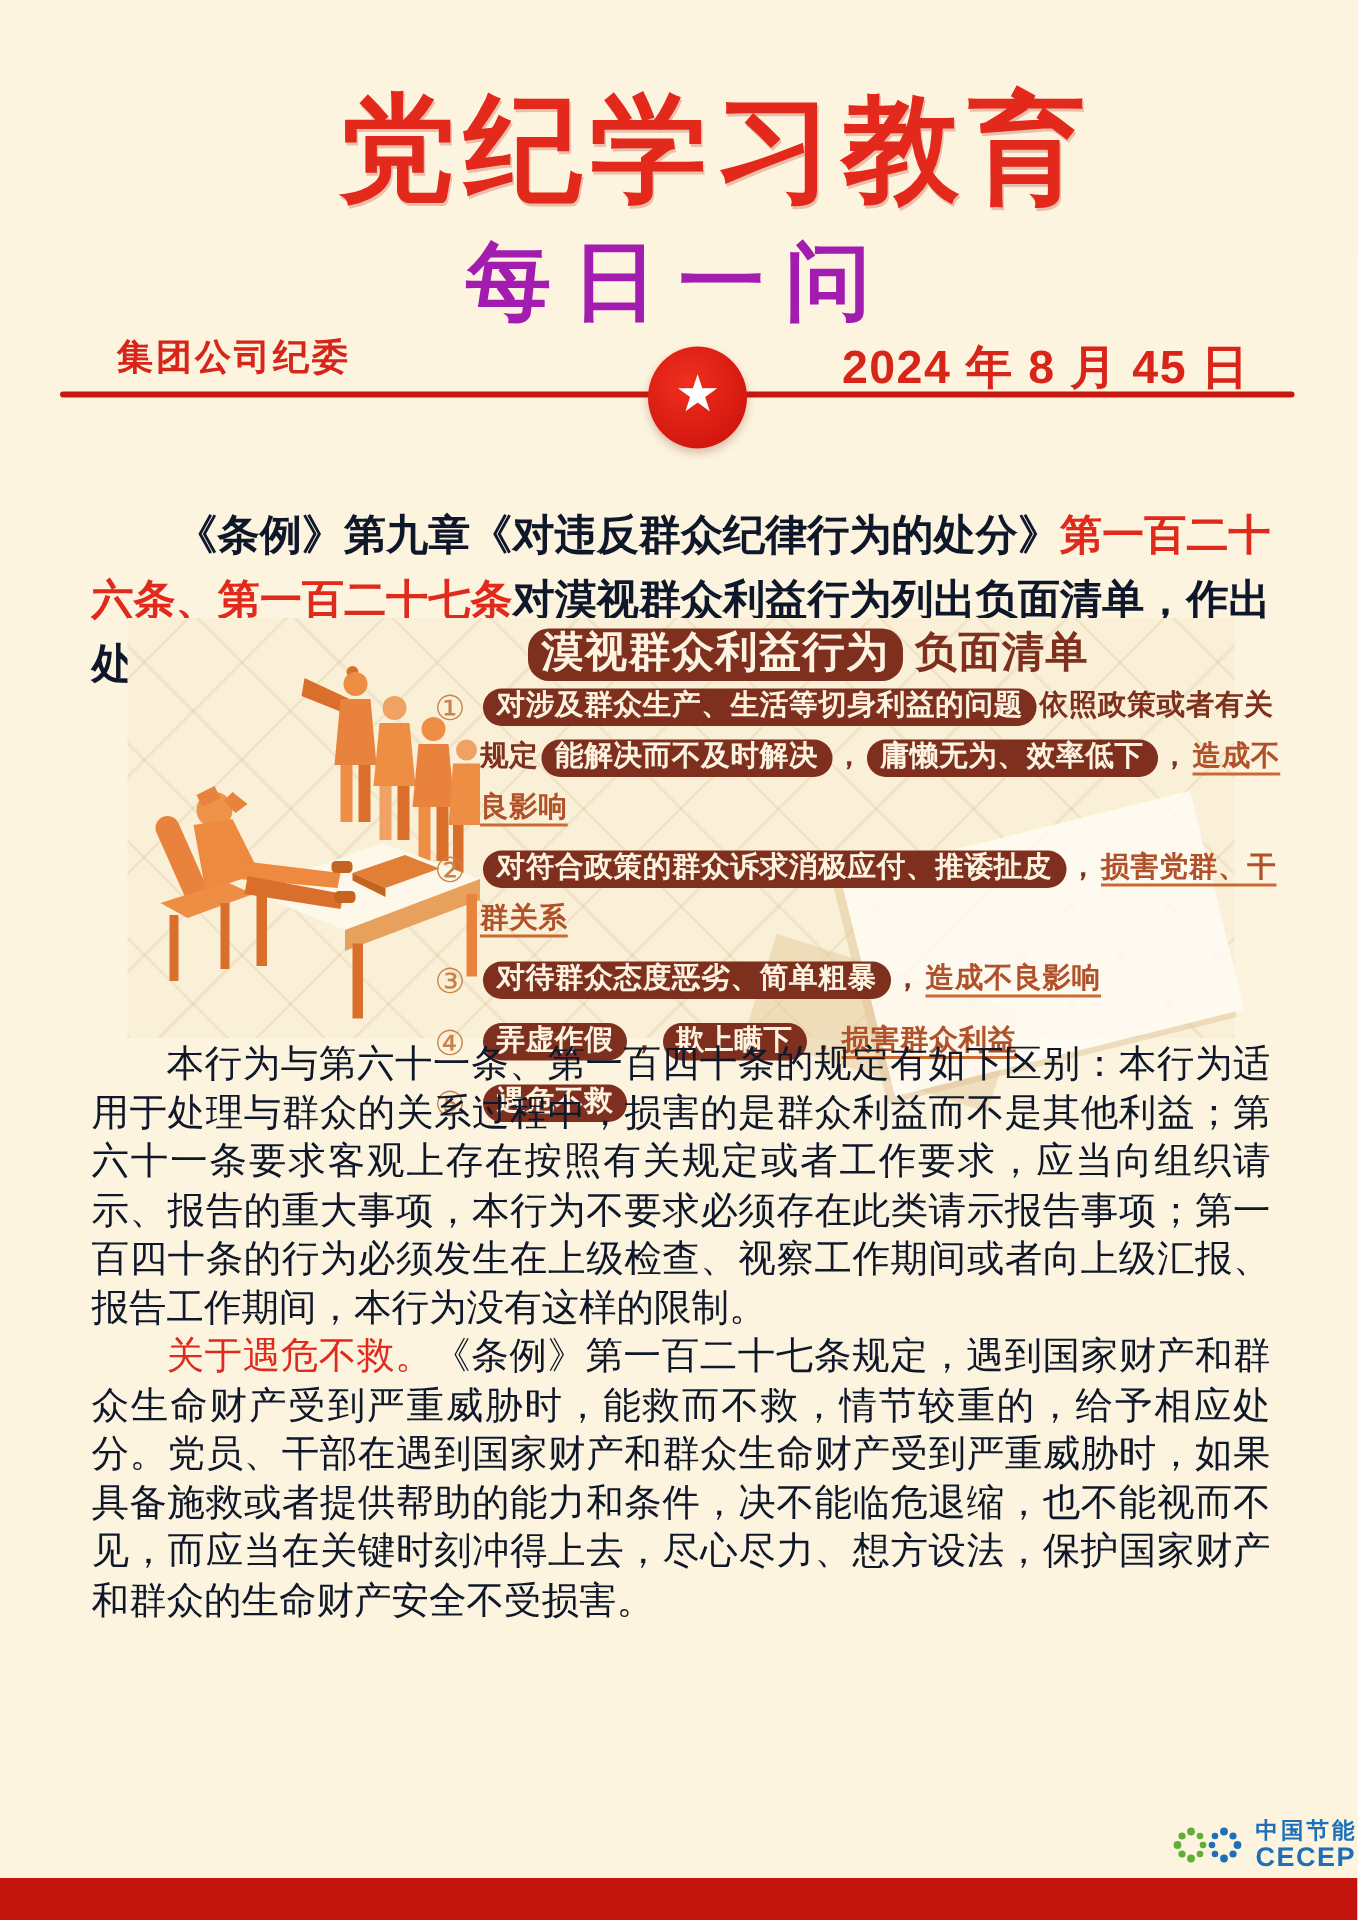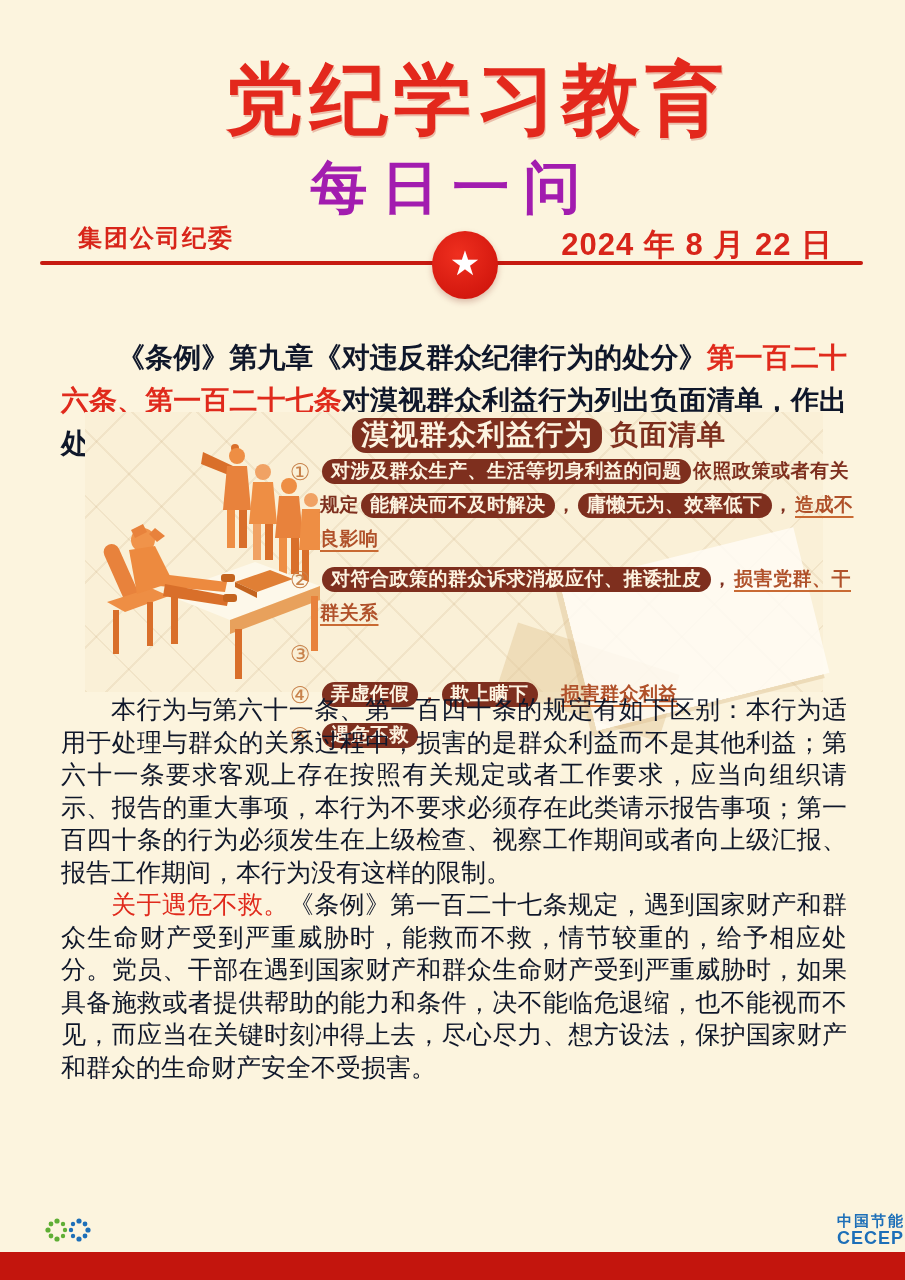--- a/index.html
+++ b/index.html
@@ -92,39 +92,39 @@
   
   .supplement{
     position:absolute; left:61px; top:694px; width:786px;
     font-size:25px; line-height:32.5px; color:#141414; text-align:justify;
   }
   .supplement p{ margin:0; text-indent:2em; }
   .supplement p.first{ text-indent:1.2em; }
   
   .footer-logo{
     position:absolute; left:0; right:0; top:1213px; display:flex;
-    align-items:center; justify-content:space-between; gap:8px;padding-left:44px;
+    align-items:center; justify-content:flex-end; gap:8px;padding-left:44px;
   }
   .logo-text{ display:flex; flex-direction:column; line-height:1.05;
     font-family:"Liberation Sans","DejaVu Sans",sans-serif; color:#1d6fb8; font-weight:bold; }
   .logo-cn{ font-size:15px; letter-spacing:2px; }
   .logo-en{ font-size:18px; letter-spacing:1px; }
   .bottom-bar{
     position:absolute; left:0; bottom:0; width:100%; height:28px; background:#c3150d;
   }
 </style>
 </head>
 <body>
 
 <div class="page">
 
   <h1 class="main-title">党纪学习教育</h1>
   <h2 class="subtitle">每日一问</h2>
   <div class="org-label">集团公司纪委</div>
-  <div class="date-label">2024 年 8 月 22 日</div>
+  <div class="date-label">2024 年 8 月 45 日</div>
   <div class="header-rule"></div>
   <div class="star-badge">
     <span class="star">★</span>
   </div>
 
   <div class="question-intro" id="question-intro"><span class="seg-black">《条例》第九章《对违反群众纪律行为的处分》</span><span class="seg-red">第一百二十六条、第一百二十七条</span><span class="seg-black">对漠视群众利益行为列出负面清单，作出处分规定。</span></div>
 
   <div class="infographic">
     <div class="paper-shape2"></div>
     <div class="paper-shape"></div>
@@ -196,20 +196,21 @@
         <div class="info-item">
           <span class="item-num">①</span>
           <div class="item-body"><span class="seg-box">对涉及群众生产、生活等切身利益的问题</span><span class="seg-plain">依照政策或者有关规定</span><span class="seg-box">能解决而不及时解决</span><span class="seg-plain">，</span><span class="seg-box">庸懒无为、效率低下</span><span class="seg-plain">，</span><span class="seg-underline">造成不良影响</span></div>
         </div>
         <div class="info-item">
           <span class="item-num">②</span>
           <div class="item-body"><span class="seg-box">对符合政策的群众诉求消极应付、推诿扯皮</span><span class="seg-plain">，</span><span class="seg-underline">损害党群、干群关系</span></div>
         </div>
         <div class="info-item">
           <span class="item-num">③</span>
+          <div class="item-body"><span class="seg-box">对待群众态度恶劣、简单粗暴</span><span class="seg-plain">，</span><span class="seg-underline">造成不良影响</span></div>
         </div>
         <div class="info-item">
           <span class="item-num">④</span>
           <div class="item-body"><span class="seg-box">弄虚作假</span><span class="seg-plain">，</span><span class="seg-box">欺上瞒下</span><span class="seg-plain">，</span><span class="seg-underline">损害群众利益</span></div>
         </div>
         <div class="info-item">
           <span class="item-num">⑤</span>
           <div class="item-body"><span class="seg-box">遇危不救</span></div>
         </div>
       </div>

